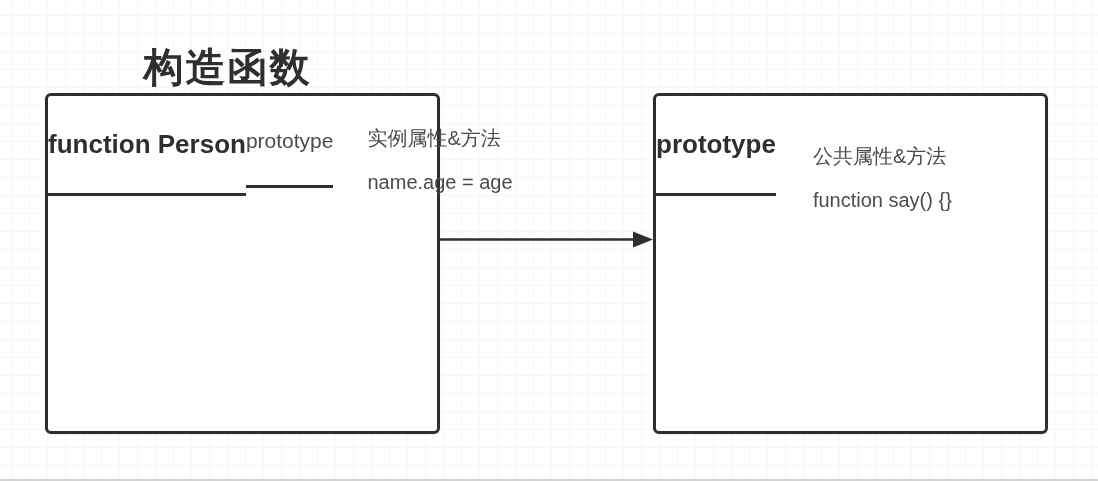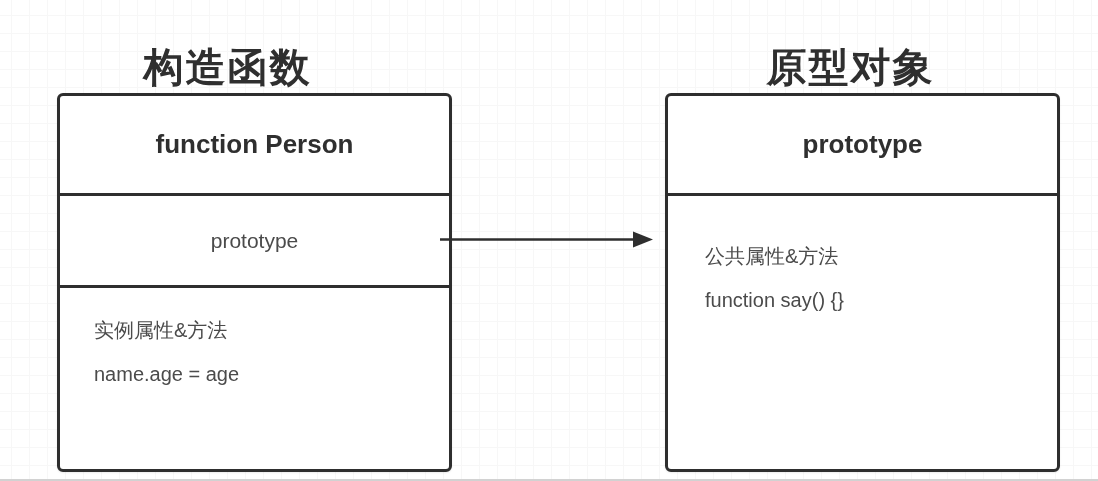--- a/index.html
+++ b/index.html
@@ -33,28 +33,27 @@
     font-weight: bold;
     letter-spacing: 2px;
     color: var(--header_text);
   }
   .title-left  { left: 30px;  width: 395px; }
   .title-right { left: 653px; width: 395px; }
   .uml-box {
     position: absolute;
     top: 93px;
     width: 395px;
-    height: 379px;
+    height: 341px;
     background: #ffffff;
     border: 3px solid var(--border);
     border-radius: 6px;
     display: flex;
-    flex-direction: column;
+    flex-direction: row;
     box-shadow: 0 1px 2px rgba(0,0,0,0.08);
-    margin-left: 12px;
   }
   .box-left  { left: 45px; }
   .box-right { left: 653px; }
   .box-header {
     height: 100px;
     flex: 0 0 auto;
     border-bottom: 3px solid var(--border);
     display: flex;
     align-items: center;
     justify-content: center;
@@ -94,21 +93,20 @@
     width: 100%; height: 2px;
     background: #d2d2d2;
   }
 </style>
 </head>
 <body>
 
 <div class="canvas">
 
   <div class="box-title title-left">构造函数</div>
-  <div class="box-title title-right">原型对象</div>
 
   <div class="uml-box box-left">
     <div class="box-header">function Person</div>
     <div class="box-middle">prototype</div>
     <div class="box-body body-left">
       <div class="line">实例属性&amp;方法</div>
       <div class="line">name.age = age</div>
     </div>
   </div>
 

